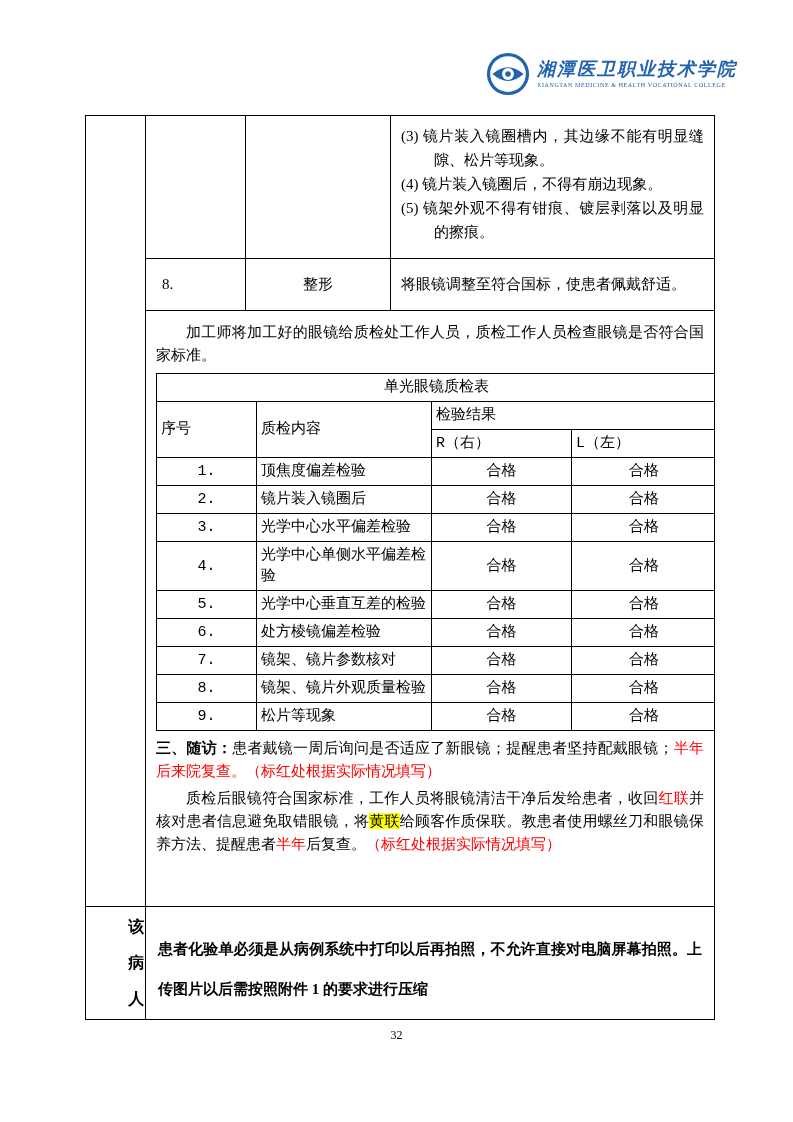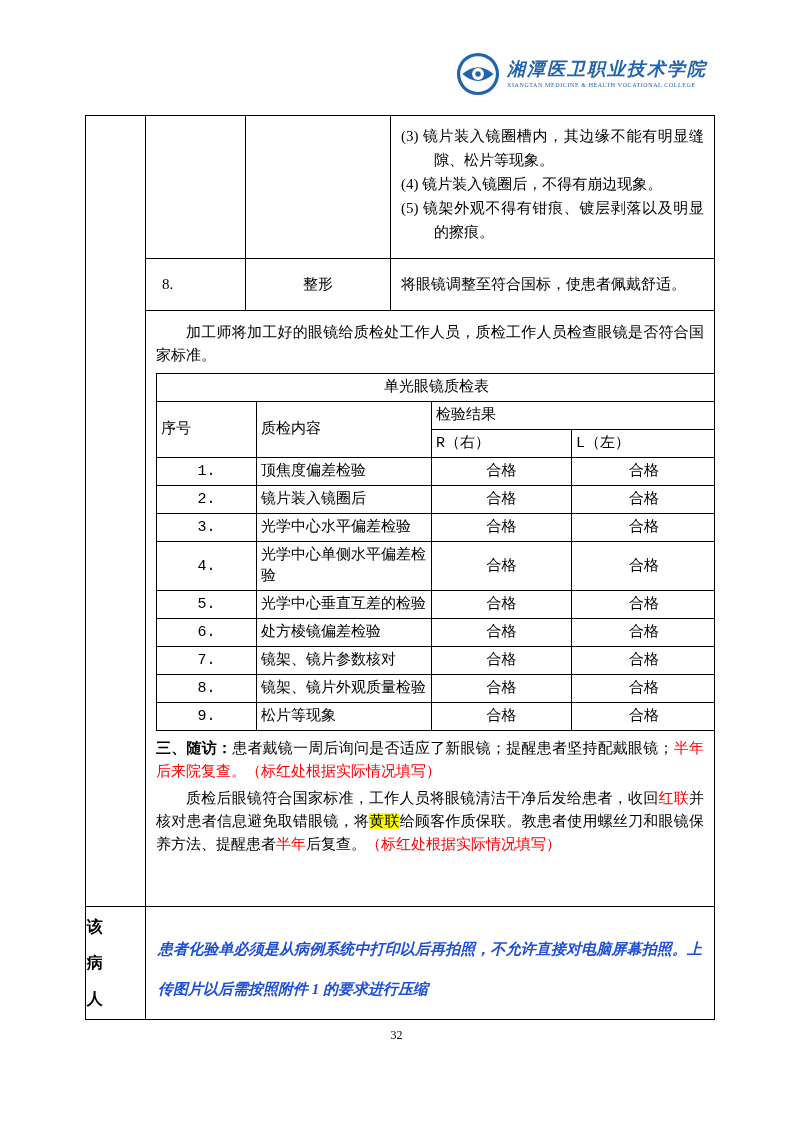--- a/index.html
+++ b/index.html
@@ -5,31 +5,31 @@
   * { margin:0; padding:0; box-sizing:border-box; }
   html,body { background:#ffffff; }
   body {
     width:793px; height:1122px;
     font-family:"Liberation Serif","DejaVu Serif",serif;
     color:#000; font-size:15px;
   }
   .page { position:relative; width:793px; height:1122px; background:#fff; overflow:hidden; }
 
   
-  .header-logo { position:absolute; top:52px; right:86px; display:flex; align-items:center; gap:7px; }
+  .header-logo { position:absolute; top:52px; right:56px; display:flex; align-items:center; gap:7px; }
   .emblem { width:44px; height:44px; flex:0 0 auto; }
   .college-text { display:flex; flex-direction:column; justify-content:center; }
   .college-cn { color:#2263ae; font-weight:bold; font-size:18px; letter-spacing:2px; line-height:22px; font-style:italic; }
   .college-en { color:#2263ae; font-size:6px; letter-spacing:0.6px; line-height:10px; }
 
   
   .outer { position:absolute; left:85px; top:115px; width:630px; height:905px; border:1px solid #000; display:flex; background:#fff; }
   .left-col { width:60px; flex:0 0 60px; border-right:1px solid #000; display:flex; flex-direction:column; }
   .left-top { flex:1 1 auto; border-bottom:1px solid #000; }
-  .left-bottom { height:112px; flex:0 0 112px; display:flex; align-items:center; justify-content:flex-start; }
+  .left-bottom { height:112px; flex:0 0 112px; display:flex; align-items:center; justify-content:flex-end; }
   .patient-label { font-weight:bold; font-size:16px; width:1.1em; line-height:36px; text-align:center; word-break:break-all; }
 
   .right-col { flex:1 1 auto; display:flex; flex-direction:column; min-width:0; }
 
   .cont-row { display:flex; height:143px; flex:0 0 143px; border-bottom:1px solid #000; }
   .row8 { display:flex; height:52px; flex:0 0 52px; border-bottom:1px solid #000; }
   .col-no { width:100px; flex:0 0 100px; border-right:1px solid #000; display:flex; align-items:center; padding-left:16px; }
   .col-step { width:145px; flex:0 0 145px; border-right:1px solid #000; display:flex; align-items:center; justify-content:center; }
   .col-desc { flex:1 1 auto; padding:8px 10px; min-width:0; }
   .row8 .col-desc { display:flex; align-items:center; padding:0 10px; }
@@ -47,21 +47,21 @@
   .qc-title-cell { text-align:center; }
   .qc-no { text-align:center; }
   .qc-pass { text-align:center; }
 
   .seg-normal {}
   .seg-red { color:#ff0000; }
   .seg-highlight { background:#ffff00; }
   .seg-bold { font-weight:bold; }
 
   .bottom-row { height:112px; flex:0 0 112px; padding:22px 12px 0 12px; }
-  .red-note { color:#1d4ed8; font-weight:bold; line-height:40px; text-align:justify;font-style:italic; }
+  .red-note { color:#000000; font-weight:bold; line-height:40px; text-align:justify; }
 
   .page-number { position:absolute; top:1028px; left:0; width:793px; text-align:center; font-size:12px; }
 </style>
 </head>
 <body>
 
 <div class="page">
 
   <div class="header-logo">
     <svg class="emblem" viewBox="0 0 48 48" aria-hidden="true">

